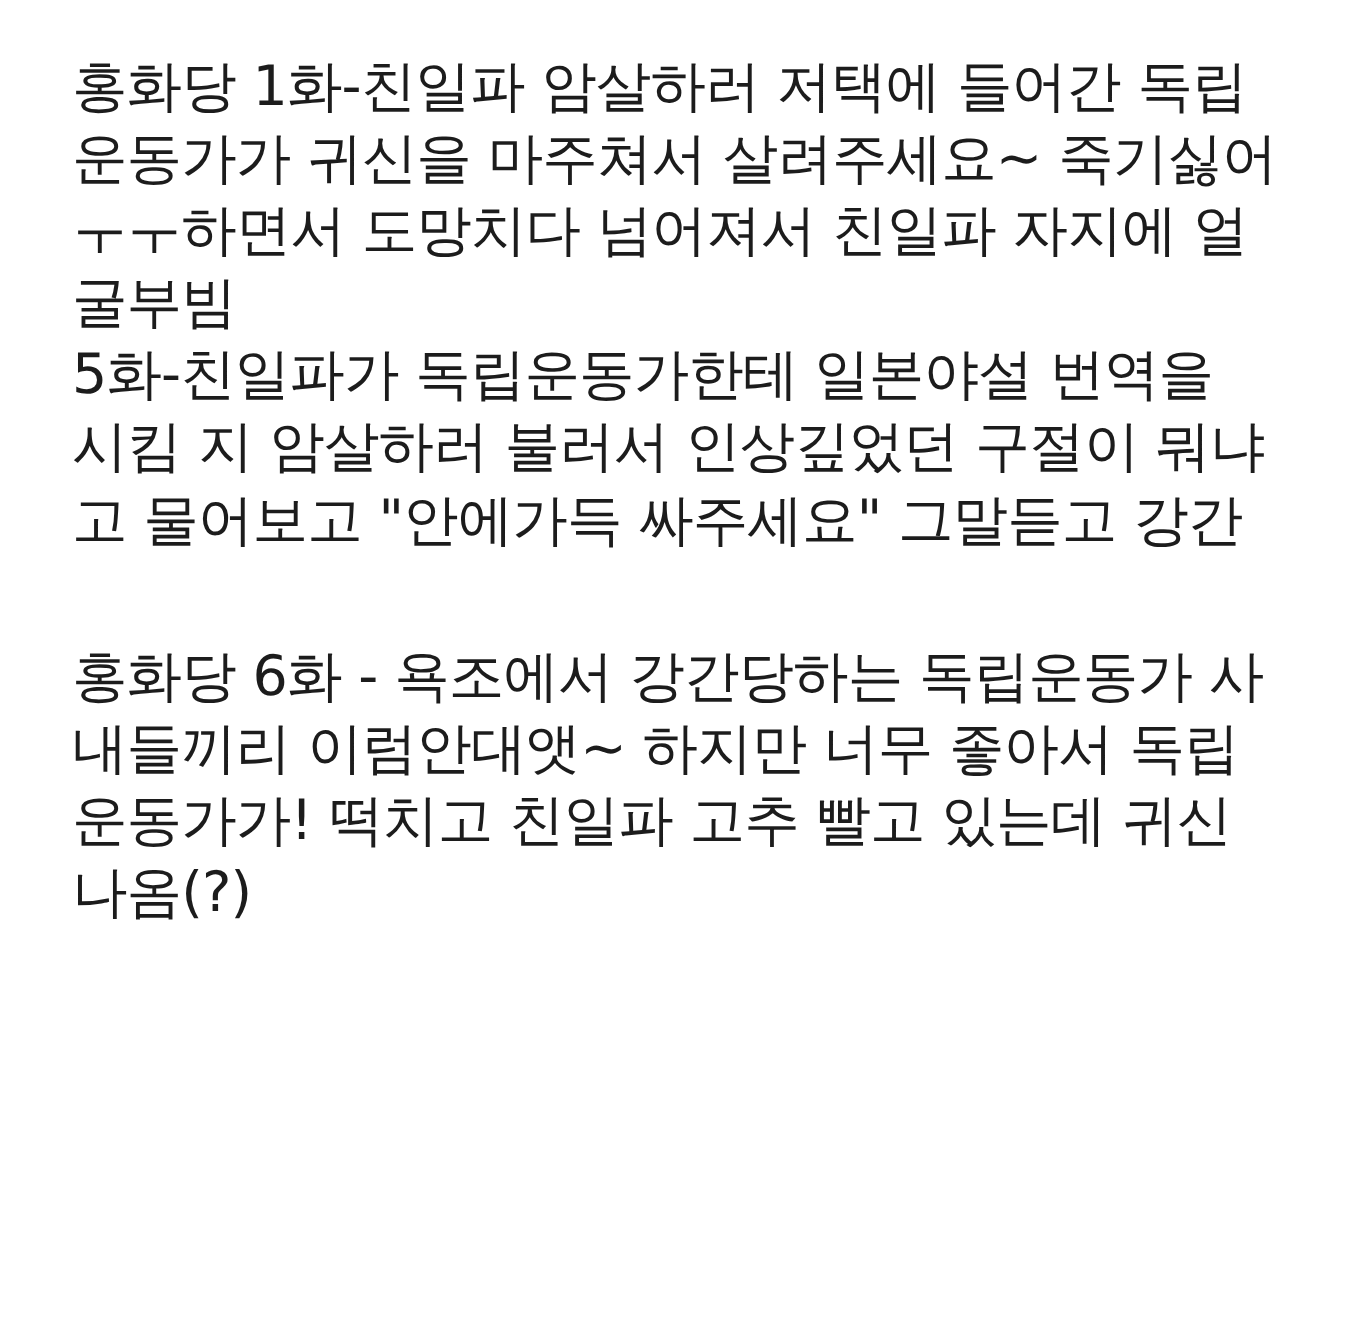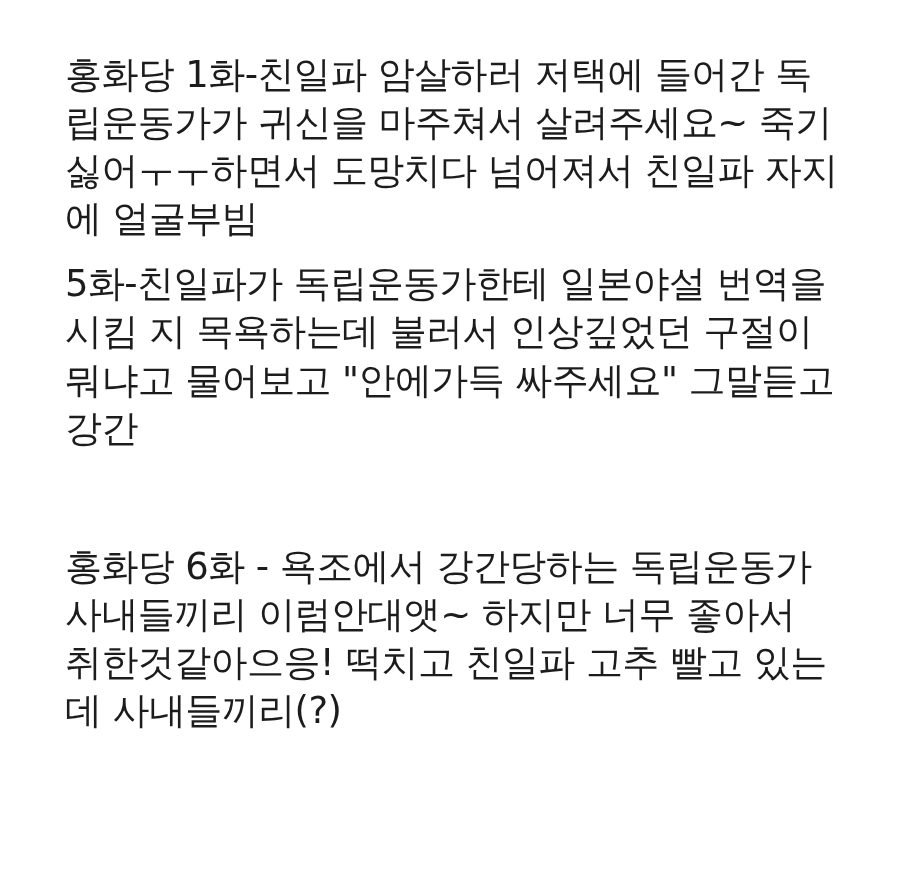--- a/index.html
+++ b/index.html
@@ -24,44 +24,44 @@
   .block {
     margin: 0 0 0 0;
   }
   .para {
     font-size: 37px;
     line-height: 1.30;
     letter-spacing: -0.6px;
     color: #1c1c1c;
     white-space: pre-wrap;
     word-break: break-word;
-    margin: 17px;
+    margin: 0;
   }
   .gap-lg {
     height: 56px;
   }
   .gap-md {
     height: 54px;
   }
 </style>
 </head>
 <body>
 
 <div class="page">
 
   <div class="block">
     <p class="para">홍화당 1화-친일파 암살하러 저택에 들어간 독립운동가가 귀신을 마주쳐서 살려주세요~ 죽기싫어ㅜㅜ하면서 도망치다 넘어져서 친일파 자지에 얼굴부빔</p>
   </div>
 
   <div class="block">
-    <p class="para">5화-친일파가 독립운동가한테 일본야설 번역을 시킴 지 목욕하는데 불러서 인상깊었던 구절이 뭐냐고 물어보고 "안에가득 싸주세요" 그말듣고 강간</p>
+    <p class="para">5화-친일파가 독립운동가한테 일본야설 번역을 시킴 지 암살하러 불러서 인상깊었던 구절이 뭐냐고 물어보고 "안에가득 싸주세요" 그말듣고 강간</p>
   </div>
 
   <div class="gap-lg"></div>
 
   <div class="block">
-    <p class="para">홍화당 6화 - 욕조에서 강간당하는 독립운동가 사내들끼리 이럼안대앳~ 하지만 너무 좋아서 취한것같아으응! 떡치고 친일파 고추 빨고 있는데 사내들끼리(?)</p>
+    <p class="para">홍화당 6화 - 욕조에서 강간당하는 독립운동가 사내들끼리 이럼안대앳~ 하지만 너무 좋아서 독립운동가가! 떡치고 친일파 고추 빨고 있는데 귀신나옴(?)</p>
   </div>
 
   <div class="gap-md"></div>
 
 
 </div>
 
 </body></html>

